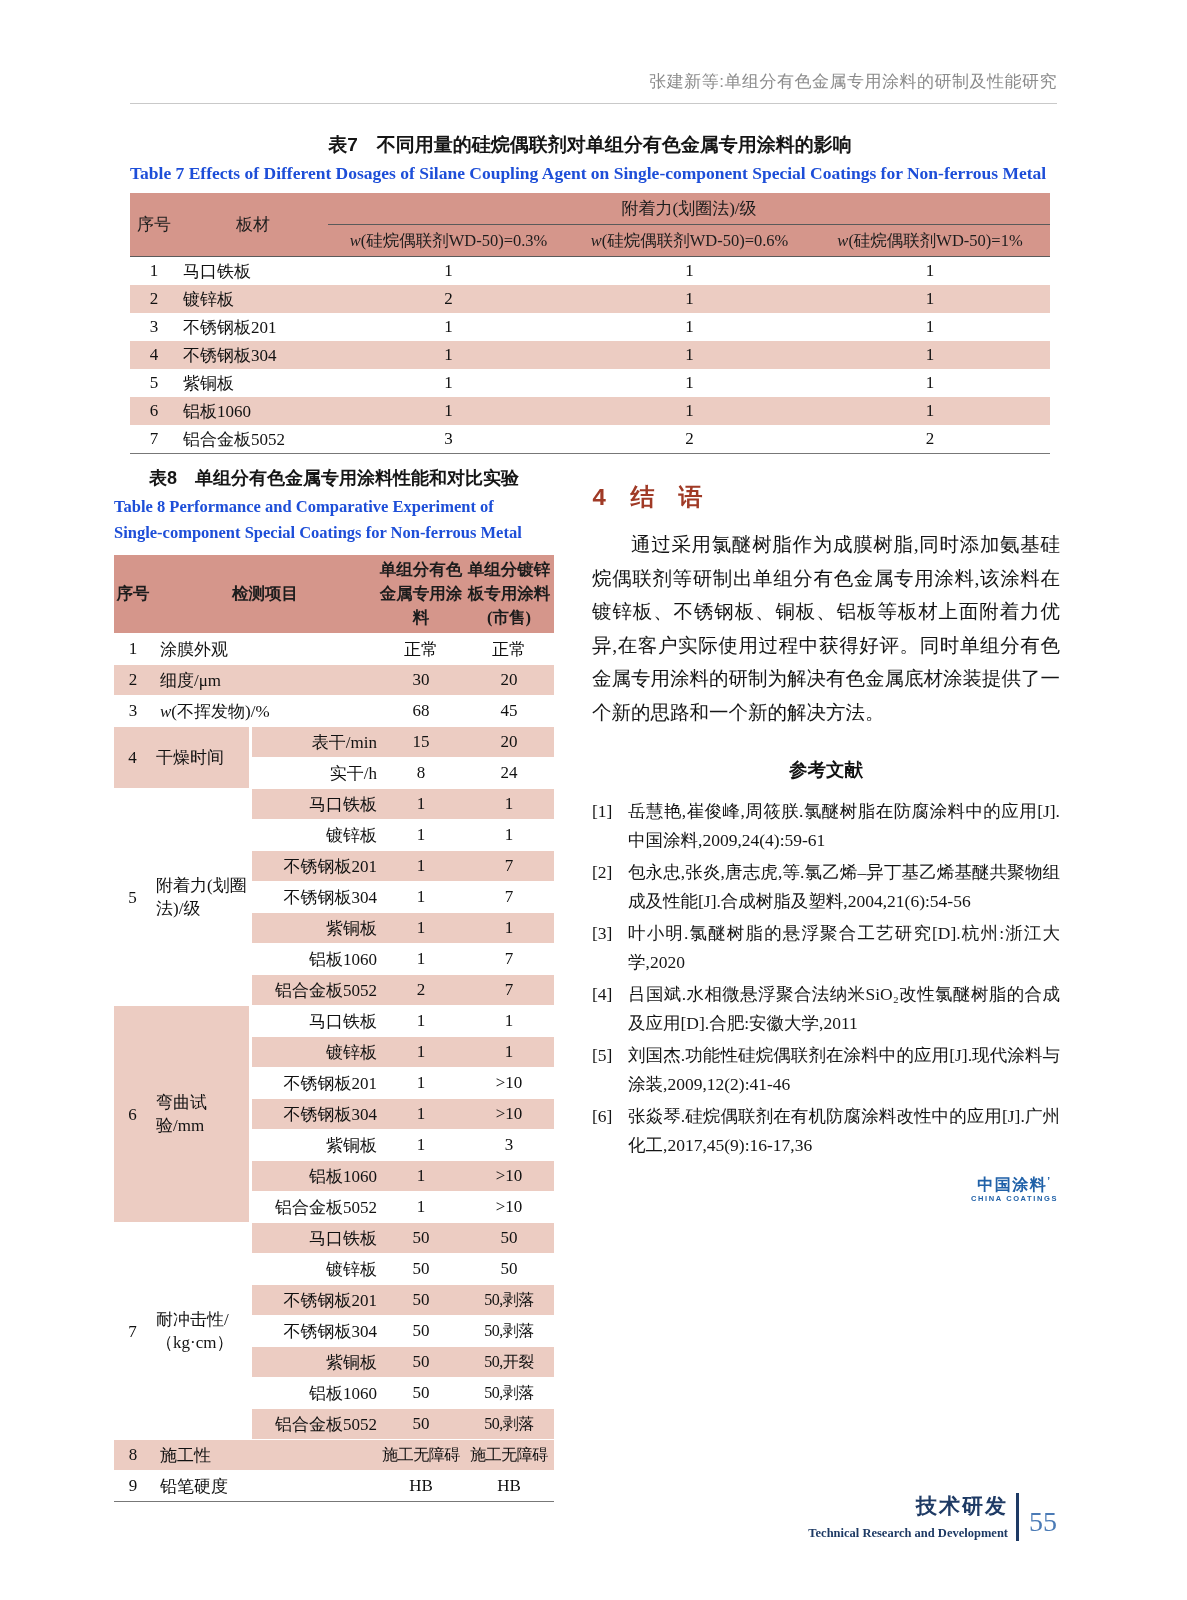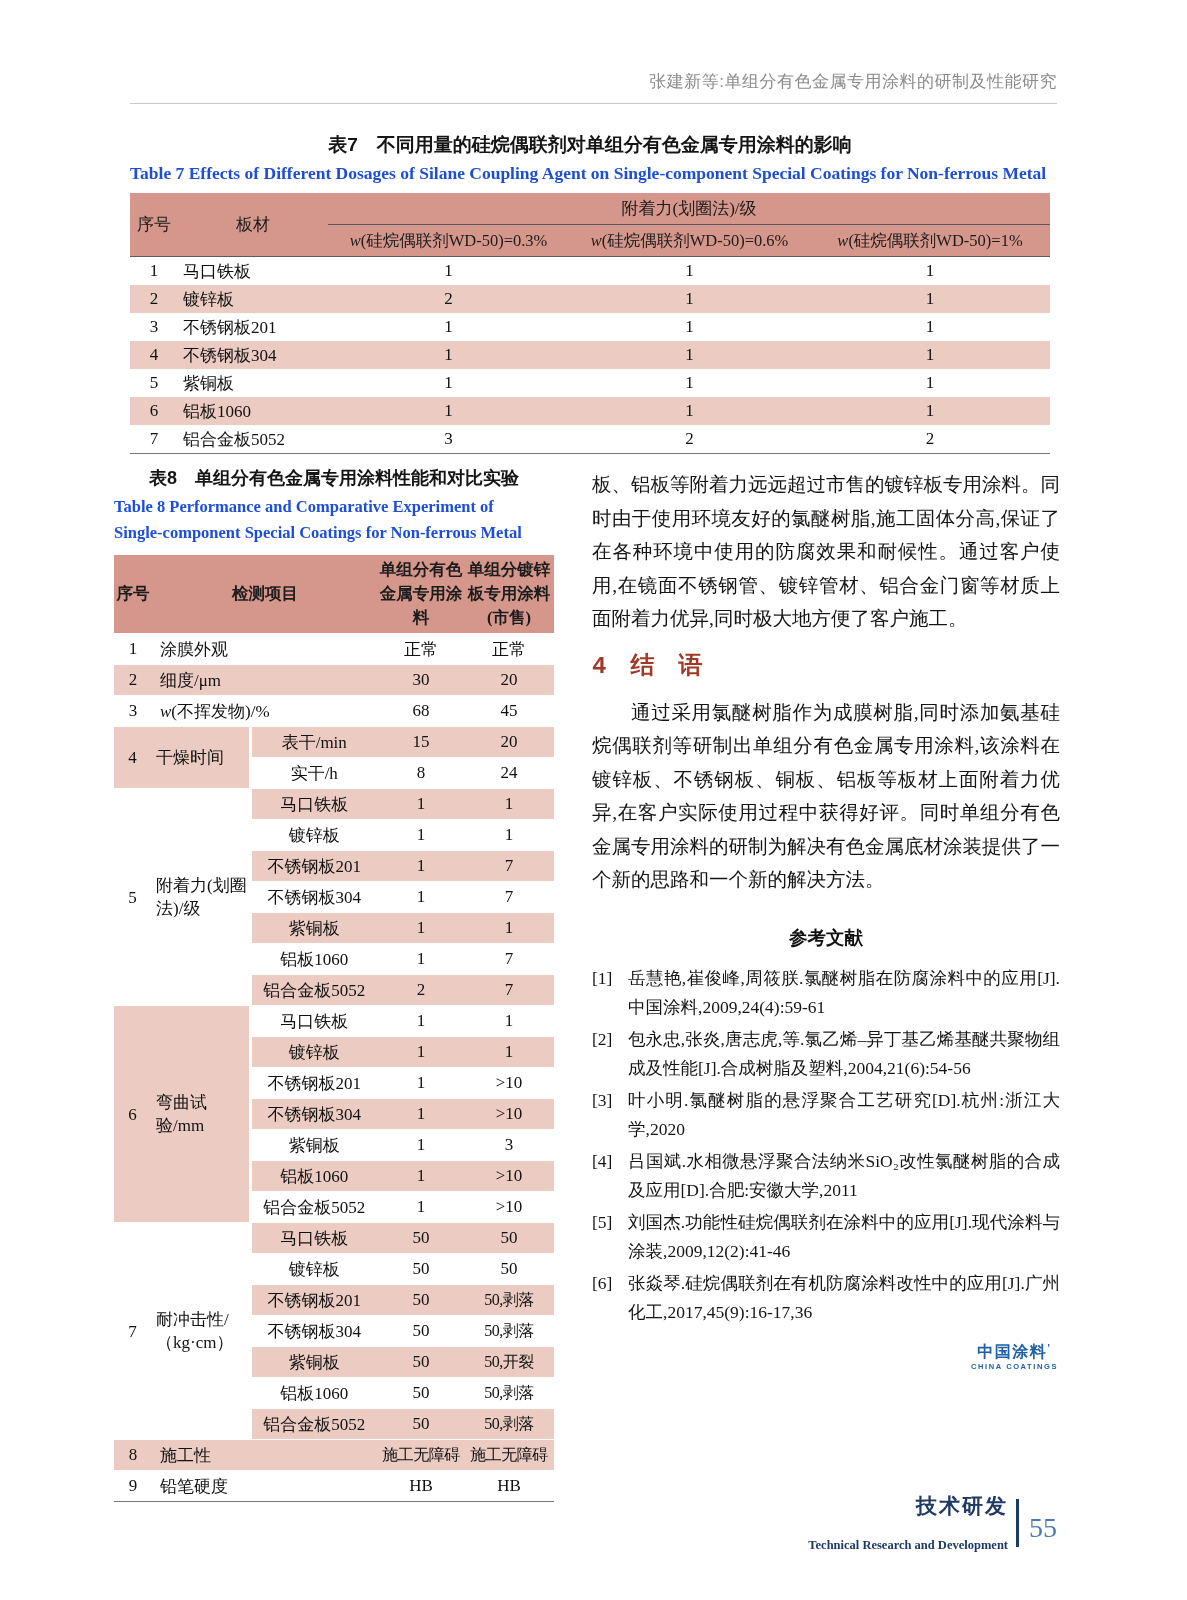--- a/index.html
+++ b/index.html
@@ -32,21 +32,21 @@
 
   
   .t8-section { position:absolute; top:466px; left:114px; width:440px; }
   .t8-cap-cn { font-size:18px; }
   .t8-cap-en { font-size:16.5px; line-height:26px; margin-top:4px; }
   .t8 { width:440px; margin-top:9px; font-size:17px; border-bottom:1.5px solid #777; }
   .t8 th { font-weight:bold; background:#d5968b; height:76px; color:#1c1c1c; vertical-align:middle; line-height:24px; font-size:16.5px; }
   .t8 td { height:28px; text-align:center; border-top:1px solid #fff; }
   .t8 tr.shade td { background:#ecccc2; }
   .t8 td.item { text-align:left; padding-left:8px; }
-  .t8 td.subitem { text-align:center; padding-left:0; }
+  .t8 td.subitem { text-align:right; padding-left:0; }
   .t8 td.gcell { vertical-align:middle; text-align:left; padding-left:4px; line-height:23px; border-right:3px solid #fff; }
   .t8 td.gcell.gno { text-align:center; padding-left:0; border-right:none; }
   .t8 td.gpink { background:#ecccc2 !important; }
   .t8 td.gwhite { background:#ffffff !important; }
   .t8 td.small { font-size:16px; letter-spacing:-0.5px; }
 
   
   .right-col { position:absolute; top:468px; left:592px; width:468px; text-align:justify; font-size:19.5px; line-height:33.5px; color:#151515; }
   .para { margin:0; }
   .para.indent { text-indent:2em; margin-top:11px; }
@@ -61,21 +61,21 @@
   
   .logo { margin-top:16px; margin-left:auto; width:max-content; text-align:center; color:#2061a8; line-height:1.1; padding-right:2px; }
   .logo-cn { font-family:"Liberation Sans", sans-serif; font-weight:bold; font-size:16px; letter-spacing:1.5px; }
   .logo-mark { font-size:10px; vertical-align:top; }
   .logo-en { font-family:"Liberation Sans", sans-serif; font-weight:bold; font-size:7.5px; letter-spacing:1.6px; margin-top:2px; }
 
   
   .footer { position:absolute; top:1492px; right:130px; display:flex; align-items:center; }
   .footer-text { text-align:right; color:#1e3a64; }
   .footer-cn { font-family:"Liberation Sans", sans-serif; font-weight:bold; font-size:21px; letter-spacing:2px; }
-  .footer-en { font-size:12.5px; font-weight:bold; margin-top:18px; }
+  .footer-en { font-size:12.5px; font-weight:bold; margin-top:6px; }
   .footer-bar { width:3px; height:48px; background:#1e3a64; margin:0 10px 0 8px; }
   .footer-num { font-size:28px; color:#4a7ab5; padding-top:10px; }
 </style>
 </head>
 <body>
 
 <div class="page">
 
   <div class="top-header">张建新等:单组分有色金属专用涂料的研制及性能研究</div>
   <div class="header-rule"></div>
@@ -331,21 +331,20 @@
             <td>9</td>
             <td class="item" colspan="2">铅笔硬度</td>
             <td>HB</td>
             <td>HB</td>
           </tr>
         </tbody>
     </table>
   </div>
 
   <div class="right-col">
-    <p class="para">板、铝板等附着力远远超过市售的镀锌板专用涂料。同时由于使用环境友好的氯醚树脂,施工固体分高,保证了在各种环境中使用的防腐效果和耐候性。通过客户使用,在镜面不锈钢管、镀锌管材、铝合金门窗等材质上面附着力优异,同时极大地方便了客户施工。</p>
     <div class="sec-heading">
       <span class="sec-num">4</span><span>结　语</span>
     </div>
     <p class="para indent">通过采用氯醚树脂作为成膜树脂,同时添加氨基硅烷偶联剂等研制出单组分有色金属专用涂料,该涂料在镀锌板、不锈钢板、铜板、铝板等板材上面附着力优异,在客户实际使用过程中获得好评。同时单组分有色金属专用涂料的研制为解决有色金属底材涂装提供了一个新的思路和一个新的解决方法。</p>
     <div class="refs-heading">参考文献</div>
     <div class="refs" id="refs-list">
         <div class="ref">
           <div class="ref-marker">[1]</div>
           <div class="ref-text">岳慧艳,崔俊峰,周筱朕.氯醚树脂在防腐涂料中的应用[J].中国涂料,2009,24(4):59-61</div>
         </div>

